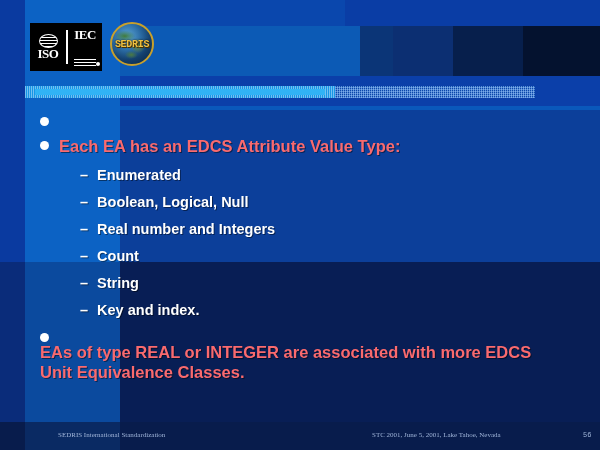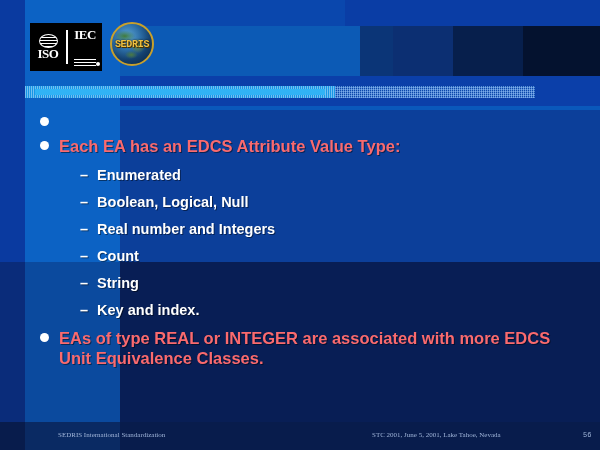--- a/index.html
+++ b/index.html
@@ -221,21 +221,21 @@
     line-height: 18px;
     margin: 0 0 9px 40px;
     text-shadow: 1px 1px 0 rgba(0,0,0,.45);
   }
   .dash-marker {
     flex: 0 0 auto;
     color: #ffffff;
     margin-right: 9px;
     font-weight: bold;
   }
-  .bullet-last { margin-top: 2px; }
+  .bullet-last { margin-top: 2px; flex-direction: column; }
   .bullet-last .btext { max-width: 520px; }
 
   
   .footer {
     position: absolute;
     left: 0; top: 428px;
     width: 600px; height: 16px;
     color: #9fb4d8;
     font-family: "Liberation Serif", serif;
     font-size: 7px;

